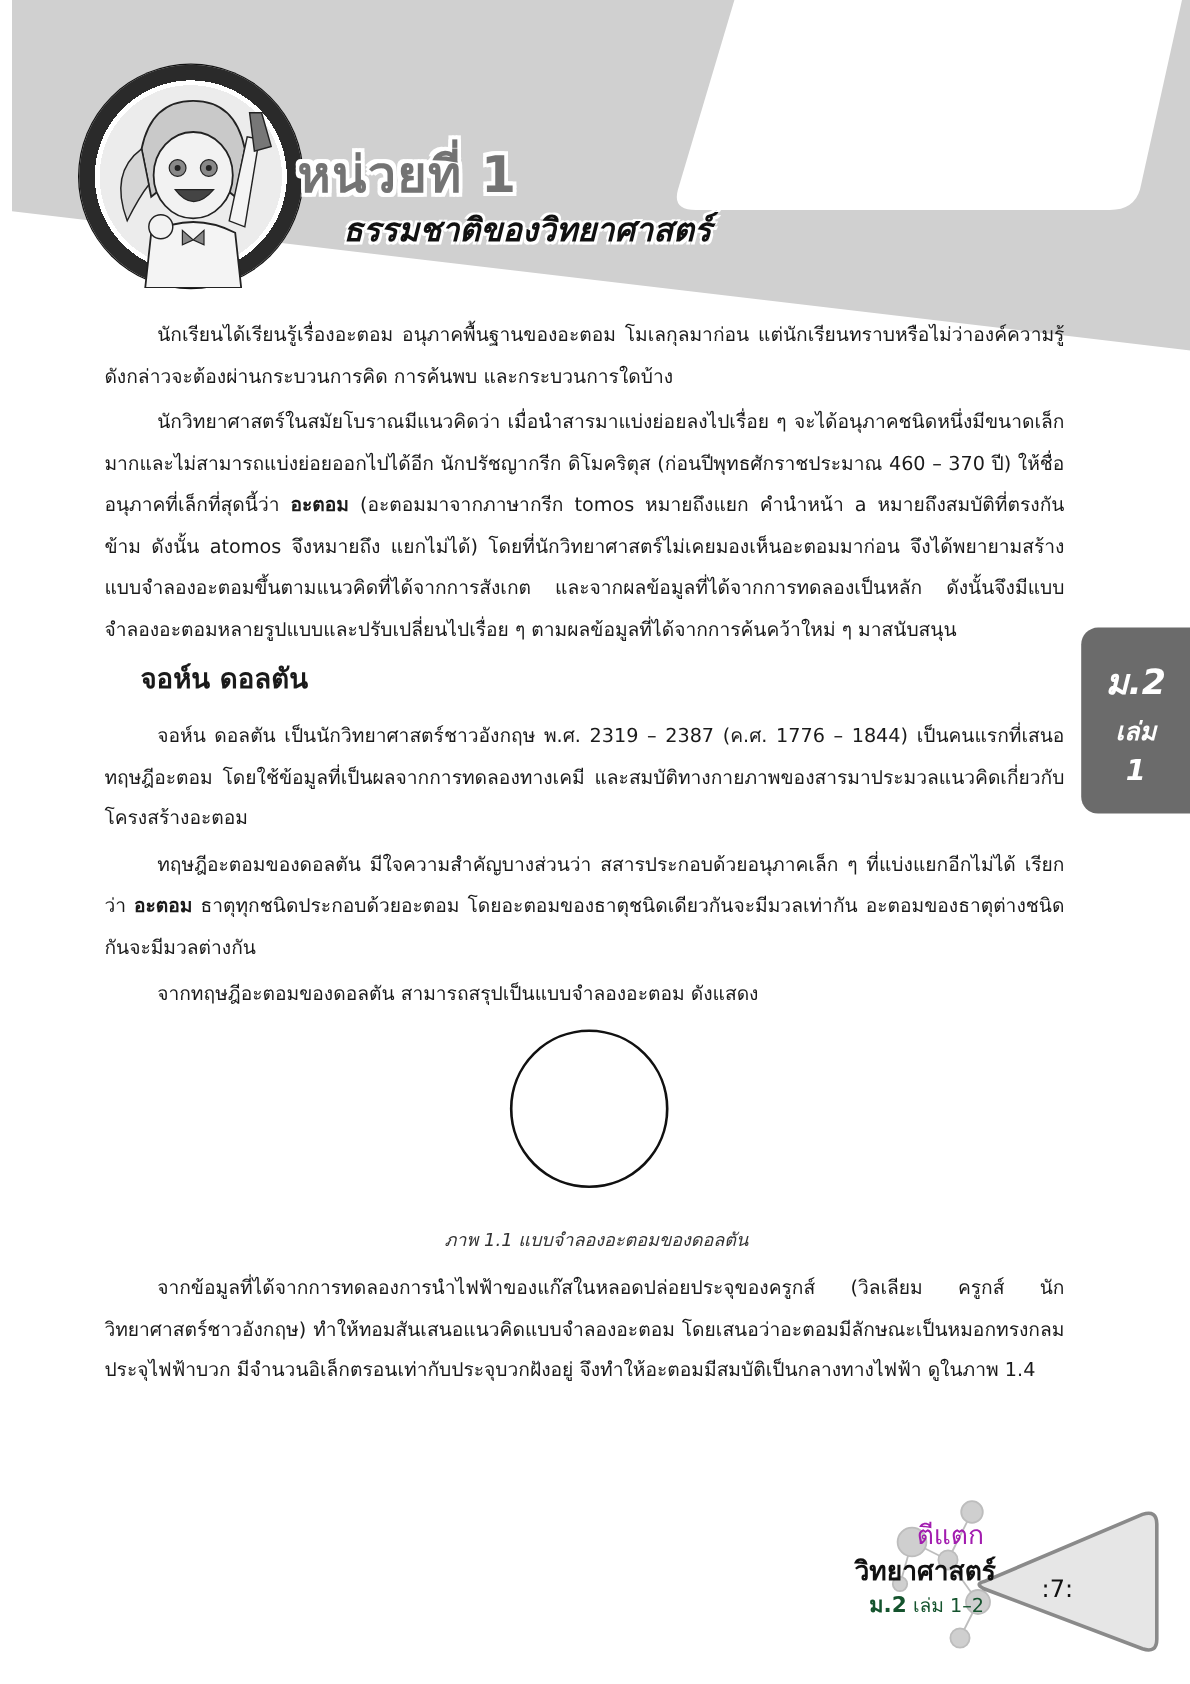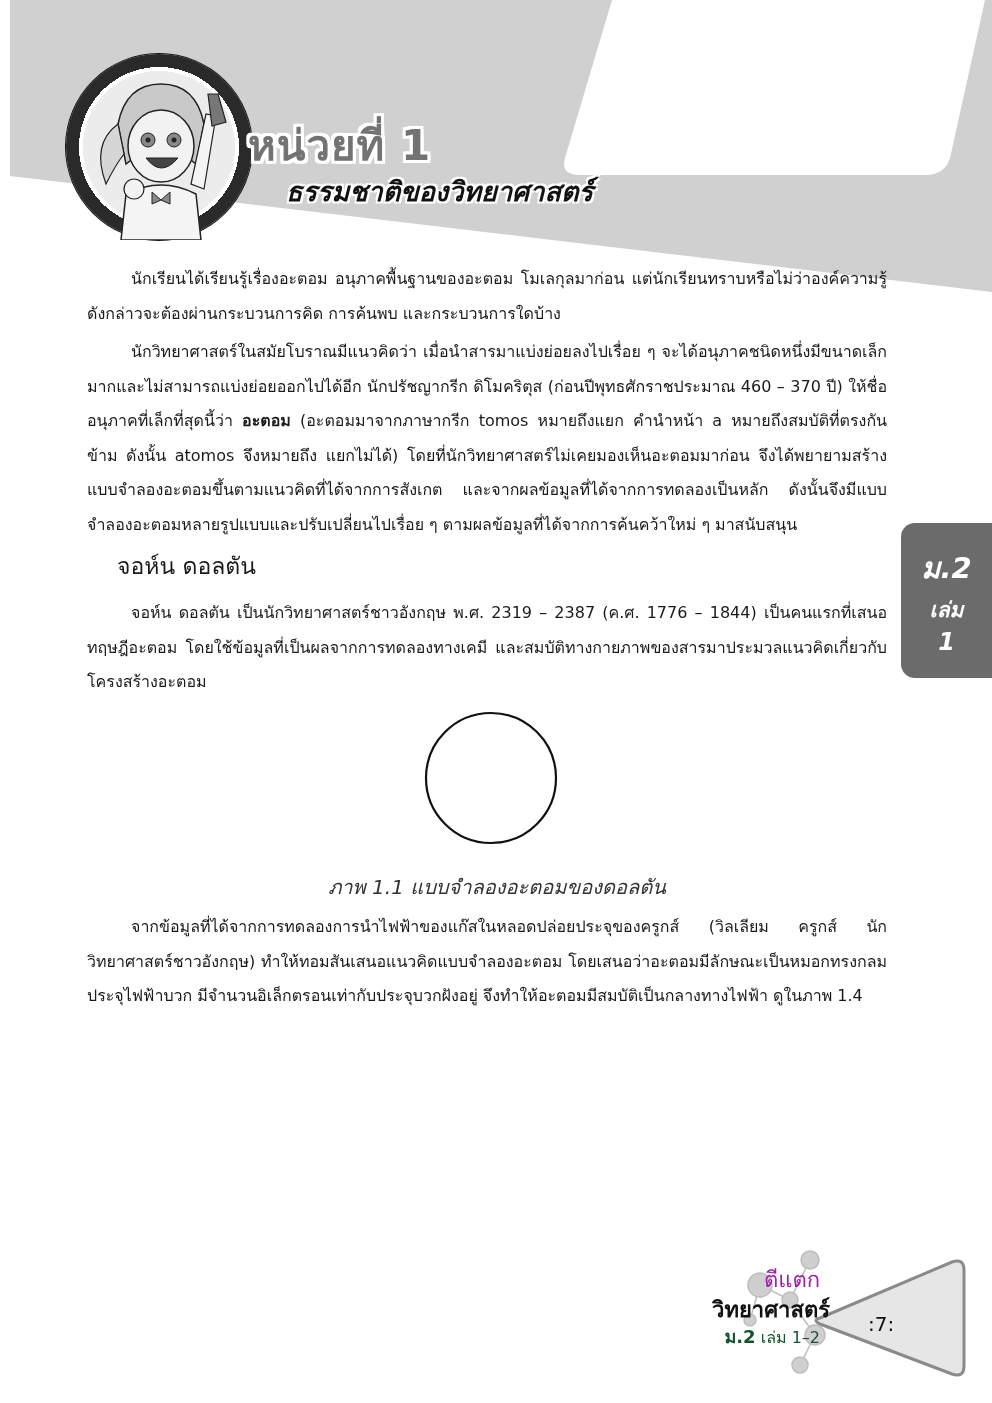--- a/index.html
+++ b/index.html
@@ -15,24 +15,24 @@
     box-shadow:0 0 0 1px #111; }
   .portrait svg { position:absolute; left:0; top:0; }
   .unit-title { position:absolute; left:248px; top:112px; font-size:42px; font-weight:bold; color:#737373;
     letter-spacing:1px;
     text-shadow:-3px -3px 0 #fff,3px -3px 0 #fff,-3px 3px 0 #fff,3px 3px 0 #fff,0 3px 0 #fff,0 -3px 0 #fff,3px 0 0 #fff,-3px 0 0 #fff; }
   .unit-subtitle { position:absolute; left:250px; top:170px; font-size:27px; font-style:italic; font-weight:bold; color:#111;
     text-shadow:-2px -2px 0 #fff,2px -2px 0 #fff,-2px 2px 0 #fff,2px 2px 0 #fff;margin-left:36px; }
   .content { position:absolute; left:87px; top:262px; width:800px; font-size:16px; line-height:34.5px; }
   .para { margin:0 0 4px 0; text-indent:44px; text-align:justify; }
   .para b { font-weight:bold; }
-  .section-heading { font-size:23px; font-weight:normal; margin:4px 0 10px 30px; line-height:40px; }
+  .section-heading { font-size:23px; font-weight:bold; margin:4px 0 10px 30px; line-height:40px; }
   .figure { position:relative; height:166px; margin:2px 0 0 0; }
   .figure svg { position:absolute; left:336px; top:6px; }
-  .caption { text-align:center; font-style:italic; font-size:20px; color:#333; margin:0 0 6px 0; padding-left:20px; }
+  .caption { text-align:center; font-style:italic; font-size:15px; color:#333; margin:0 0 6px 0; padding-left:20px; }
   .side-tab { position:absolute; left:901px; top:523px; width:91px; height:155px; background:#6b6b6b;
     border-radius:14px 0 0 14px; color:#fff; text-align:center; font-style:italic; font-weight:bold; }
   .side-tab .grade { display:block; font-size:29px; margin-top:22px; }
   .side-tab .vol-label { display:block; font-size:21px; margin-top:2px; }
   .side-tab .vol-num { display:block; font-size:24px; margin-top:2px; }
   .footer { position:absolute; left:640px; top:1240px; width:340px; height:150px; }
   .footer svg.deco { position:absolute; left:0; top:0; }
   .brand-top { position:absolute; right:160px; top:22px; font-size:22px; color:#a21caf; }
   .brand-main { position:absolute; right:150px; top:52px; font-size:22px; font-weight:bold; color:#111; }
   .brand-sub { position:absolute; right:160px; top:82px; font-size:16px; color:#14532d; }
@@ -77,20 +77,22 @@
   <span class="grade">ม.2</span>
   <span class="vol-label">เล่ม</span>
   <span class="vol-num">1</span>
 </div>
 
 <div class="content">
   <p class="para">นักเรียนได้เรียนรู้เรื่องอะตอม อนุภาคพื้นฐานของอะตอม โมเลกุลมาก่อน แต่นักเรียนทราบหรือไม่ว่าองค์ความรู้ดังกล่าวจะต้องผ่านกระบวนการคิด การค้นพบ และกระบวนการใดบ้าง</p>
   <p class="para"><span>นักวิทยาศาสตร์ในสมัยโบราณมีแนวคิดว่า เมื่อนำสารมาแบ่งย่อยลงไปเรื่อย ๆ จะได้อนุภาคชนิดหนึ่งมีขนาดเล็กมากและไม่สามารถแบ่งย่อยออกไปได้อีก นักปรัชญากรีก ดิโมคริตุส (ก่อนปีพุทธศักราชประมาณ 460 – 370 ปี) ให้ชื่ออนุภาคที่เล็กที่สุดนี้ว่า </span><b>อะตอม</b><span> (อะตอมมาจากภาษากรีก tomos หมายถึงแยก คำนำหน้า a หมายถึงสมบัติที่ตรงกันข้าม ดังนั้น atomos จึงหมายถึง แยกไม่ได้) โดยที่นักวิทยาศาสตร์ไม่เคยมองเห็นอะตอมมาก่อน จึงได้พยายามสร้างแบบจำลองอะตอมขึ้นตามแนวคิดที่ได้จากการสังเกต และจากผลข้อมูลที่ได้จากการทดลองเป็นหลัก ดังนั้นจึงมีแบบจำลองอะตอมหลายรูปแบบและปรับเปลี่ยนไปเรื่อย ๆ ตามผลข้อมูลที่ได้จากการค้นคว้าใหม่ ๆ มาสนับสนุน</span></p>
   <div class="section-heading">จอห์น ดอลตัน</div>
   <p class="para">จอห์น ดอลตัน เป็นนักวิทยาศาสตร์ชาวอังกฤษ พ.ศ. 2319 – 2387 (ค.ศ. 1776 – 1844) เป็นคนแรกที่เสนอทฤษฎีอะตอม โดยใช้ข้อมูลที่เป็นผลจากการทดลองทางเคมี และสมบัติทางกายภาพของสารมาประมวลแนวคิดเกี่ยวกับโครงสร้างอะตอม</p>
+  <p class="para"><span>ทฤษฎีอะตอมของดอลตัน มีใจความสำคัญบางส่วนว่า สสารประกอบด้วยอนุภาคเล็ก ๆ ที่แบ่งแยกอีกไม่ได้ เรียกว่า </span><b>อะตอม</b><span> ธาตุทุกชนิดประกอบด้วยอะตอม โดยอะตอมของธาตุชนิดเดียวกันจะมีมวลเท่ากัน อะตอมของธาตุต่างชนิดกันจะมีมวลต่างกัน</span></p>
+  <p class="para">จากทฤษฎีอะตอมของดอลตัน สามารถสรุปเป็นแบบจำลองอะตอม ดังแสดง</p>
   <div class="figure">
     <svg width="136" height="136" viewBox="0 0 136 136">
       <circle cx="68" cy="68" r="65" fill="#ffffff" stroke="#111" stroke-width="2.2"></circle>
     </svg>
   </div>
   <div class="caption">ภาพ 1.1 แบบจำลองอะตอมของดอลตัน</div>
   <p class="para">จากข้อมูลที่ได้จากการทดลองการนำไฟฟ้าของแก๊สในหลอดปล่อยประจุของครูกส์ (วิลเลียม ครูกส์ นักวิทยาศาสตร์ชาวอังกฤษ) ทำให้ทอมสันเสนอแนวคิดแบบจำลองอะตอม โดยเสนอว่าอะตอมมีลักษณะเป็นหมอกทรงกลมประจุไฟฟ้าบวก มีจำนวนอิเล็กตรอนเท่ากับประจุบวกฝังอยู่ จึงทำให้อะตอมมีสมบัติเป็นกลางทางไฟฟ้า ดูในภาพ 1.4</p>
 </div>
 
 <div class="footer">

